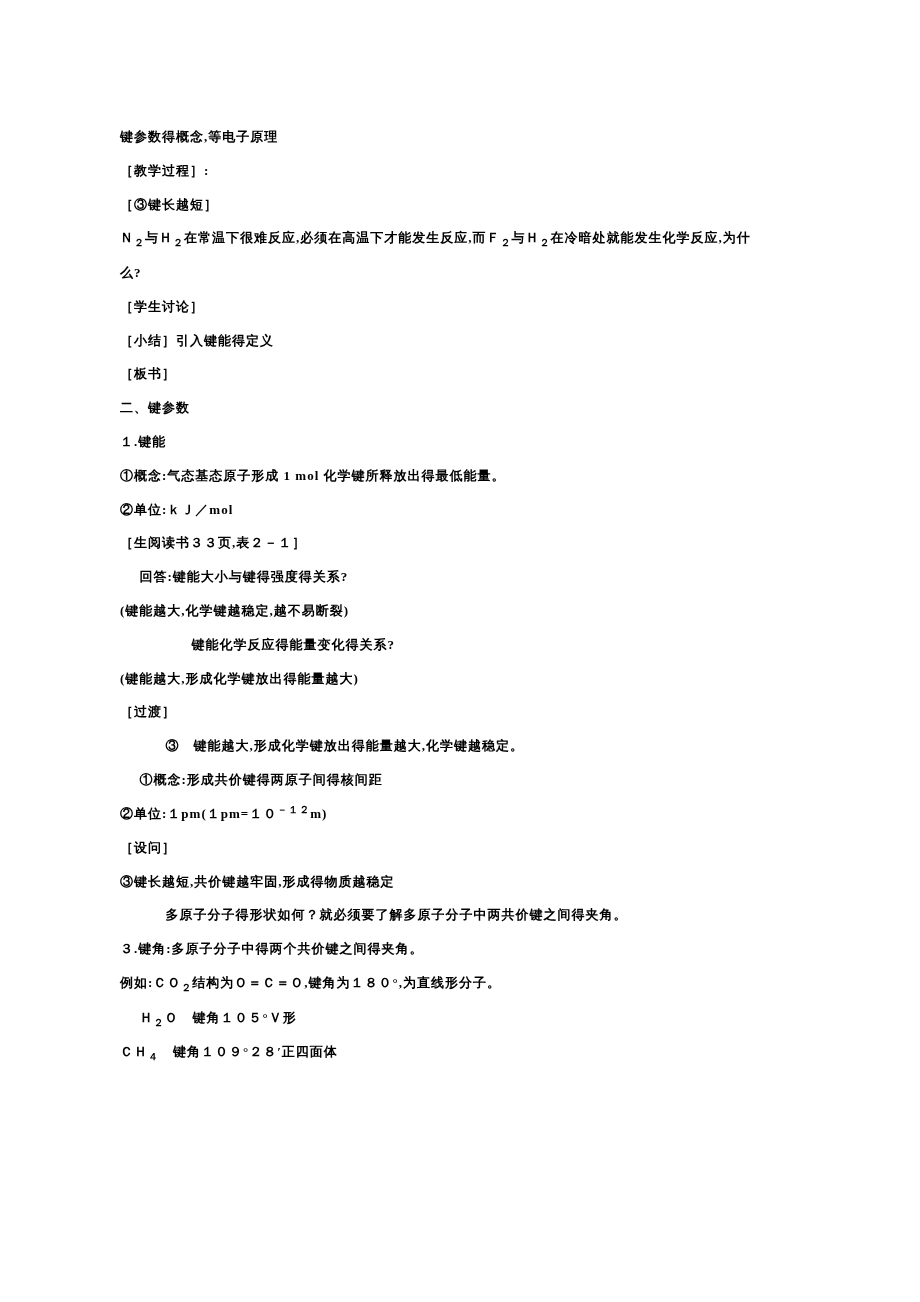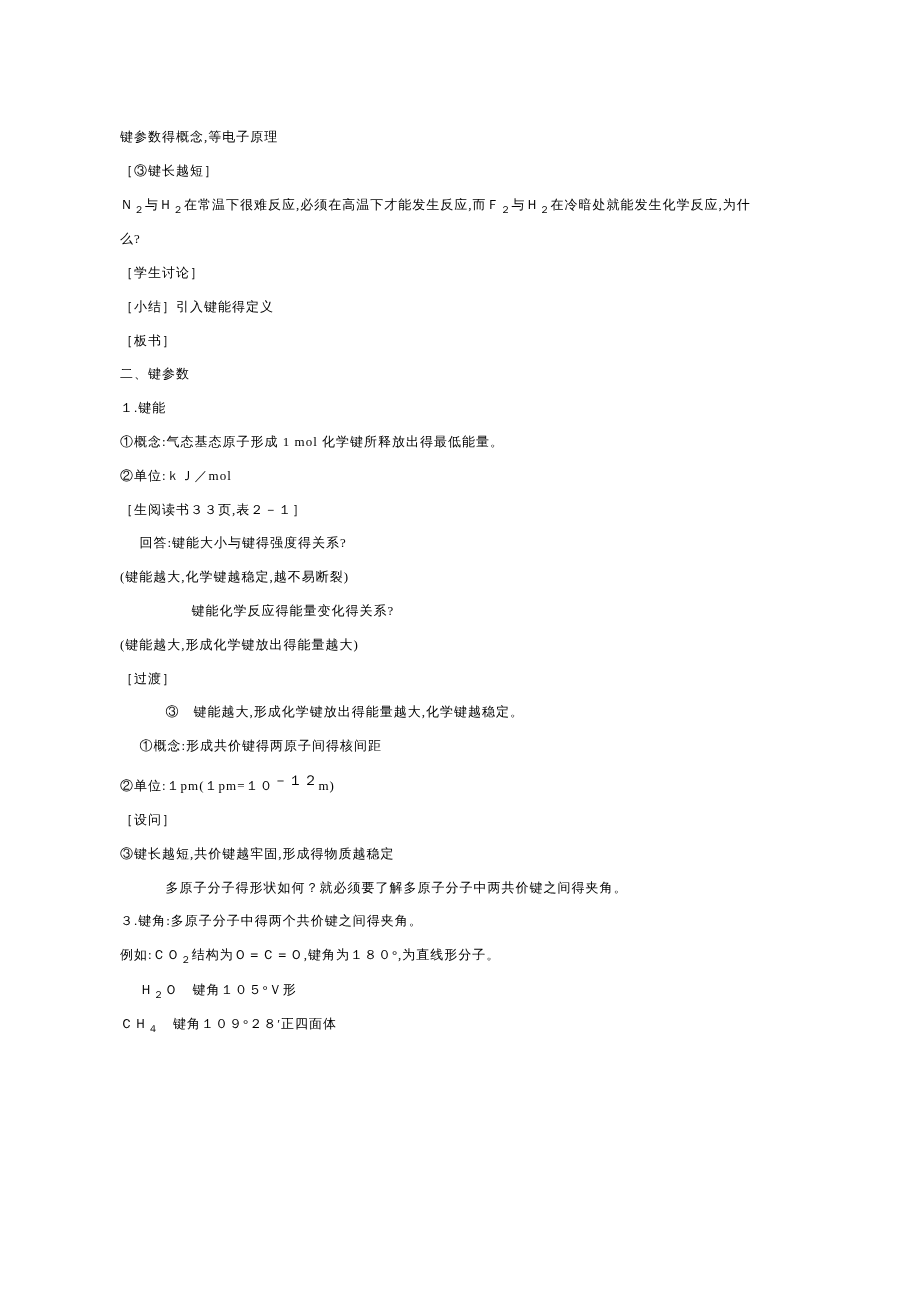--- a/index.html
+++ b/index.html
@@ -10,36 +10,38 @@
   }
   .page {
     width: 900px;
     min-height: 1302px;
     padding: 120px 120px 80px 120px;
     box-sizing: border-box;
     font-size: 13px;
     line-height: 2.6;
     color: #000000;
     letter-spacing: 1px;
+    font-weight: bold;
   }
   .line {
     display: block;
   }
   .indent1 { padding-left: 1.5em; }
   .indent2 { padding-left: 3.5em; }
   .indent3 { padding-left: 5.5em; }
   sub { font-size: 10px; vertical-align: sub; }
-  sup { font-size: 14px; vertical-align: super; text-align: center; }
+  sup { font-size: 10px; vertical-align: super; text-align: center; }
 </style>
 </head>
 <body>
 
 <div class="page">
 
   <span class="line">键参数得概念,等电子原理</span>
+  <span class="line">［教学过程］:</span>
   <span class="line">［③键长越短］</span>
 
   <span class="line">
     <span>Ｎ</span><sub>２</sub><span>与Ｈ</span><sub>２</sub><span>在常温下很难反应,必须在高温下才能发生反应,而Ｆ</span><sub>２</sub><span>与Ｈ</span><sub>２</sub><span>在冷暗处就能发生化学反应,为什</span>
   </span>
 
   <span class="line">么?</span>
   <span class="line">［学生讨论］</span>
   <span class="line">［小结］引入键能得定义</span>
   <span class="line">［板书］</span>

